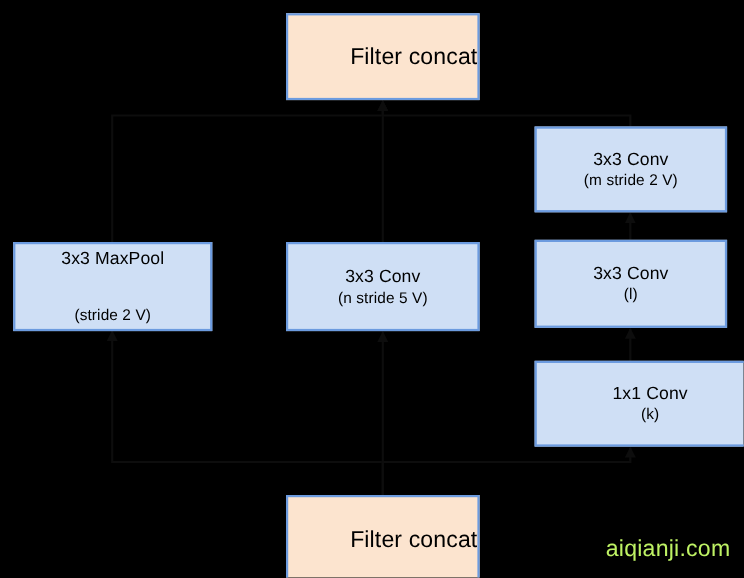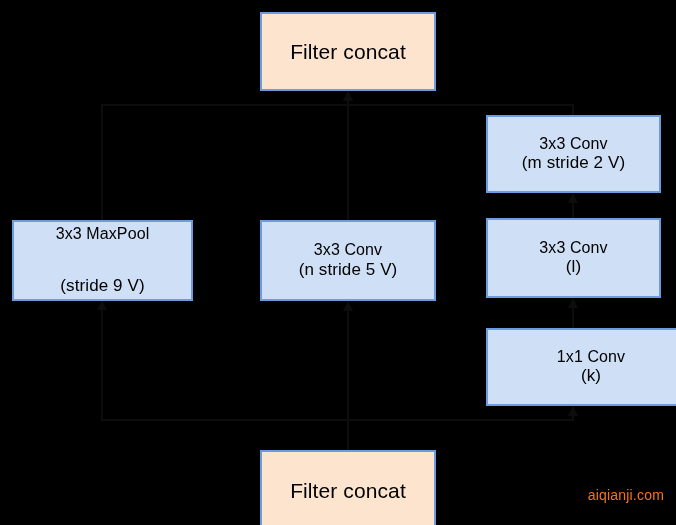--- a/index.html
+++ b/index.html
@@ -42,50 +42,51 @@
     flex-direction: column;
     align-items: center;
     justify-content: center;
     text-align: center;
     color: #000000;
     line-height: 1.22;
     letter-spacing: .1px;
   }
   .node.concat {
     background: #fce4cf;
+    align-items: flex-end;
   }
   .node.op {
     background: #cfdff5;
   }
   .line1 {
     font-size: 16px;
   }
   .line2 {
-    font-size: 17px;
+    font-size: 14px;
   }
   .node.concat .line1 {
     font-size: 21px;
   }
 
   
   #node-concat-top   { left: 260px; top: 12px;  width: 176px; height: 79px;  }
   #node-conv-m       { left: 486px; top: 115px; width: 175px; height: 78px;  }
   #node-maxpool      { left: 12px;  top: 220px; width: 181px; height: 81px; gap: 32px;  }
   #node-conv-n       { left: 260px; top: 220px; width: 176px; height: 81px;  }
   #node-conv-l       { left: 486px; top: 218px; width: 175px; height: 80px;  }
   #node-conv-k       { left: 486px; top: 328px; width: 210px; height: 78px;  }
   #node-concat-bot   { left: 260px; top: 450px; width: 176px; height: 82px;  }
 
   
   #watermark {
     position: absolute;
     right: 12px;
     top: 487px;
-    color: #f97316;
-    font-size: 14px;
+    color: #bef264;
+    font-size: 21px;
     letter-spacing: .2px;
     white-space: nowrap;
   }
 </style>
 </head>
 <body>
 
 <div id="canvas">
 
   <svg id="wires" width="676" height="525" viewBox="0 0 676 525">
@@ -111,21 +112,21 @@
     <div class="line1">Filter concat</div>
   </div>
 
   <div class="node op" id="node-conv-m">
     <div class="line1">3x3 Conv</div>
     <div class="line2">(m stride 2 V)</div>
   </div>
 
   <div class="node op" id="node-maxpool">
     <div class="line1">3x3 MaxPool</div>
-    <div class="line2">(stride 9 V)</div>
+    <div class="line2">(stride 2 V)</div>
   </div>
 
   <div class="node op" id="node-conv-n">
     <div class="line1">3x3 Conv</div>
     <div class="line2">(n stride 5 V)</div>
   </div>
 
   <div class="node op" id="node-conv-l">
     <div class="line1">3x3 Conv</div>
     <div class="line2">(l)</div>

